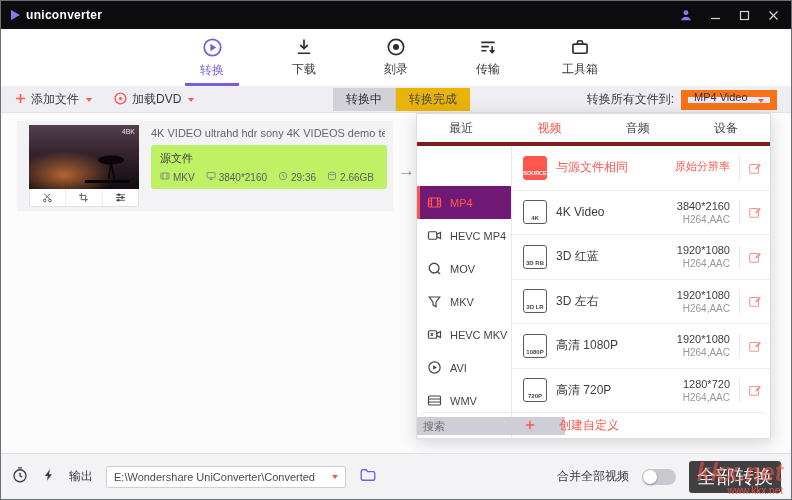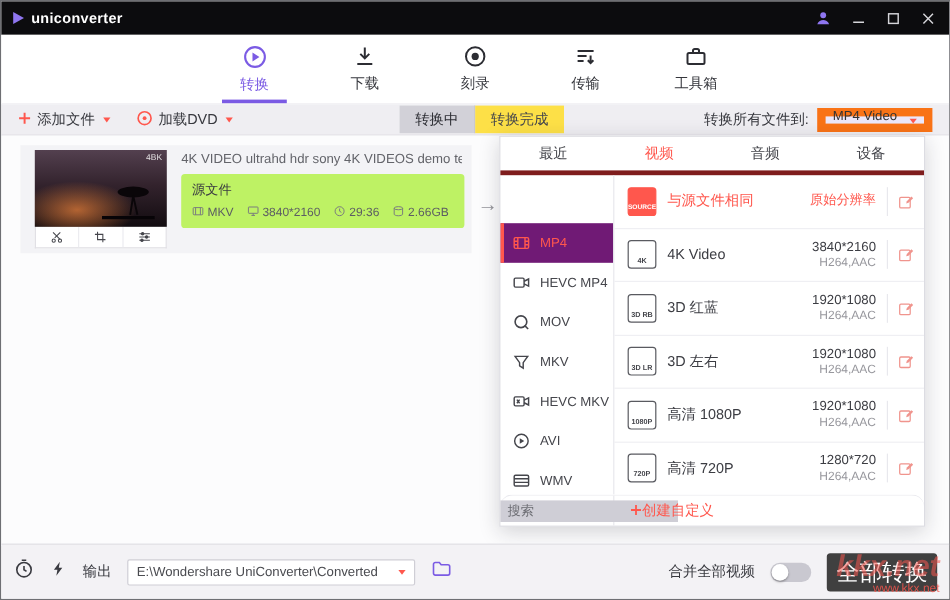--- a/index.html
+++ b/index.html
@@ -27,21 +27,21 @@
              height:3px; background:#7b5be4; }
 
   
   .toolbar { height:26px; background:#efeef2; border-bottom:1px solid #e3e2e7; display:flex;
              align-items:center; padding:0 14px; font-size:12px; color:#37383e; }
   .tb-group { display:flex; align-items:center; gap:5px; margin-right:22px; cursor:default; }
   .caret { display:inline-block; width:0; height:0; border-left:3.5px solid transparent;
            border-right:3.5px solid transparent; border-top:4.5px solid #ff574d; margin-left:2px; }
   .sp { flex:1; }
   .seg { display:flex; }
-  .seg-item { padding:3px 13px; background:#fde047; color:#45464c; border-right:1px solid #c9c8cf; }
+  .seg-item { padding:3px 13px; background:#eab308; color:#45464c; border-right:1px solid #c9c8cf; }
   .seg-item.active { background:#d2d1d8; color:#2c2d33; }
   .seg-item:last-child { border-right:none; }
   .ddl { display:flex; align-items:center; gap:7px; }
   .ddl-box { width:96px; height:20px; background:#ece7f9; border:7px solid #f97316; display:flex;
              align-items:flex-end; padding:0 6px; font-size:11px; color:#333; }
   .ddl-box .caret { margin-left:auto; }
 
   
   .main { position:relative; height:342px; background:#fcfcfd; }
   .file-row { position:absolute; left:16px; top:8px; width:376px; padding:4px 8px 4px 12px;
@@ -90,21 +90,21 @@
   .p-res { font-size:11px; color:#3c3d43; }
   .p-codec { font-size:10px; color:#97979d; }
   .highlight .p-name, .highlight .p-res { color:#ff574d; }
   .p-div { width:1px; height:24px; background:#e8e8ed; margin-right:8px; flex:none; }
   .edit-icon { flex:none; display:flex; }
   .panel-bottom { height:26px; flex:none; border-top:1px solid #e8e8ed; display:flex; align-items:stretch;border-radius:10px; }
   .search-cell { width:95px; flex:none; border-right:1px solid #e8e8ed; display:flex; align-items:center; padding:3px 6px 3px 0; }
   .search-box { flex:1; height:18px; background:#cfced6; border:none; font-size:11px; color:#5e5f65;
                 padding-left:6px; font-family:inherit; }
   .search-box::placeholder { color:#6b6c72; opacity:1; }
-  .create-cell { flex:1; display:flex; align-items:center; gap:0; padding-left:13px; font-size:12px; color:#ff574d; }
+  .create-cell { flex:1; display:flex; align-items:center; gap:24px; padding-left:13px; font-size:12px; color:#ff574d; }
 
   
   .footer { position:absolute; bottom:0; left:0; right:0; height:46px; background:#f3f2f5;
             border-top:1px solid #e1e0e5; display:flex; align-items:center; padding:0 10px; gap:13px; }
   .out-label { font-size:12px; color:#37383e; }
   .out-box { width:240px; height:22px; background:#fff; border:1px solid #cfced5; border-radius:2px;
              display:flex; align-items:center; padding:0 7px; font-size:11px; color:#4a4b50; }
   .out-box .caret { margin-left:auto; }
   .merge-label { font-size:12px; color:#37383e; }
   .toggle { width:34px; height:16px; border-radius:8px; background:#c9c8d0; position:relative; flex:none; }

